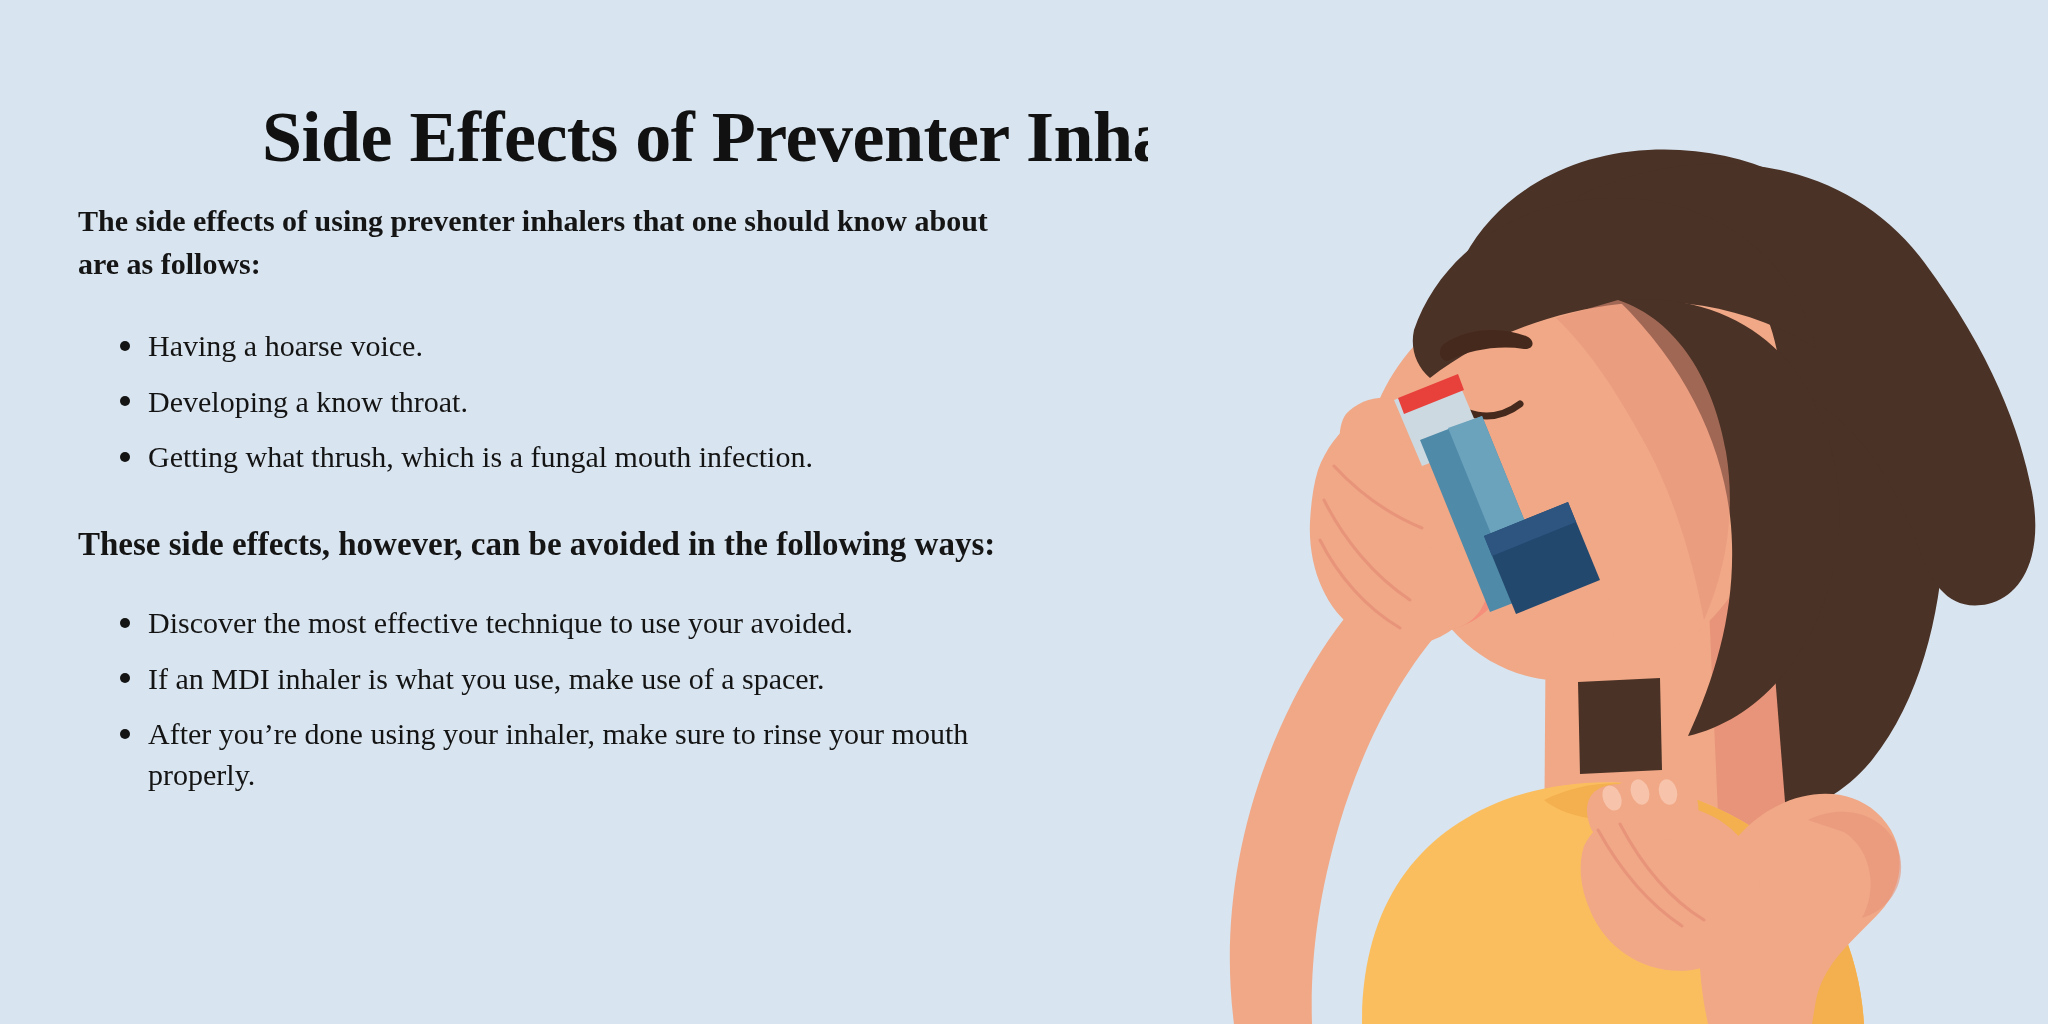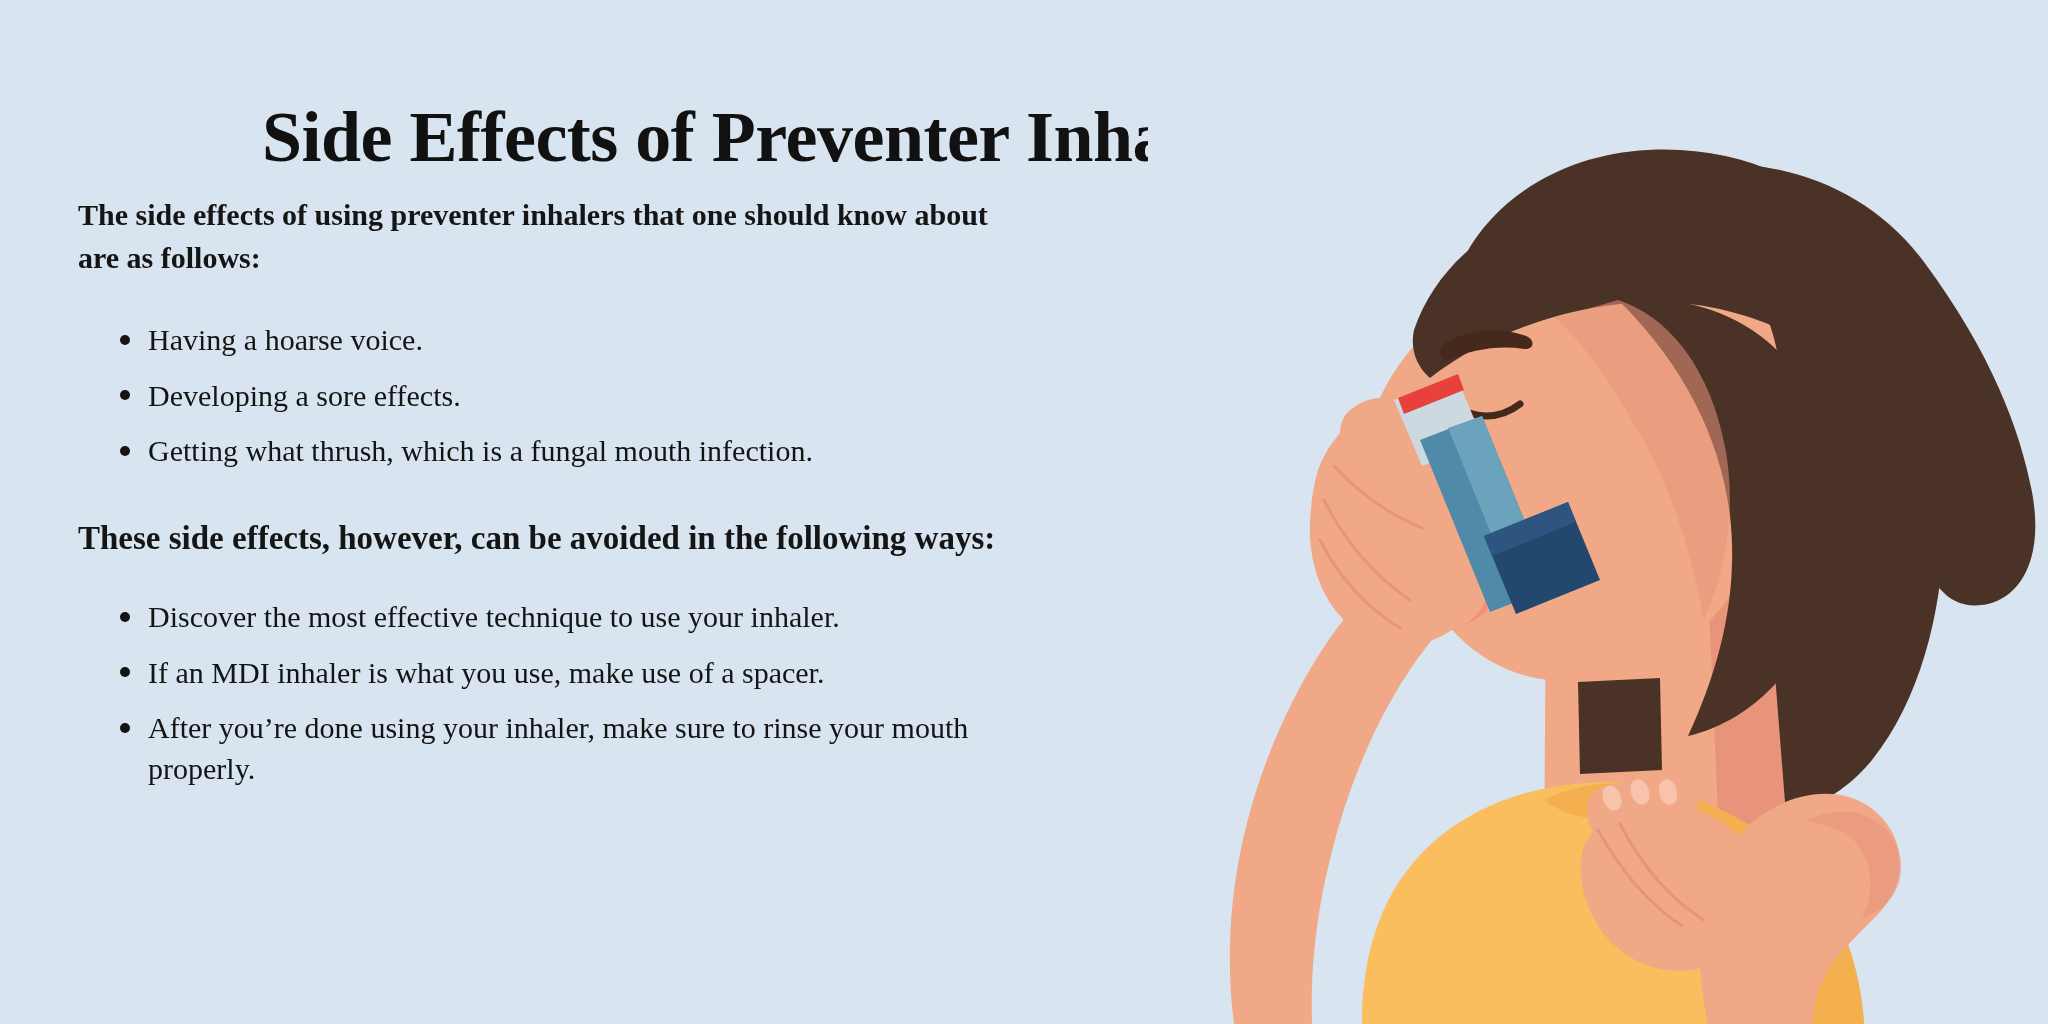--- a/index.html
+++ b/index.html
@@ -37,21 +37,21 @@
     line-height: 1.05;
     letter-spacing: -0.5px;
     color: #111111;
     white-space: nowrap;
   }
 
   
   .text-column {
     position: absolute;
     left: 78px;
-    top: 194px;
+    top: 200px;
     width: 980px;
   }
 
   .lead-paragraph {
     font-weight: bold;
     font-size: 30px;
     line-height: 1.42;
     color: #151515;
     margin: 0 0 40px 0;
     max-width: 950px;
@@ -126,34 +126,34 @@
 
     <p class="lead-paragraph">The side effects of using preventer inhalers that one should know about are as follows:</p>
 
     <ul class="bullet-list list-side-effects">
       <li>
         <span class="bullet-dot"></span>
         <span>Having a hoarse voice.</span>
       </li>
       <li>
         <span class="bullet-dot"></span>
-        <span>Developing a sore effects.</span>
+        <span>Developing a know throat.</span>
       </li>
       <li>
         <span class="bullet-dot"></span>
         <span>Getting what thrush, which is a fungal mouth infection.</span>
       </li>
     </ul>
 
     <p class="section-heading">These side effects, however, can be avoided in the following ways:</p>
 
     <ul class="bullet-list list-avoidance">
       <li>
         <span class="bullet-dot"></span>
-        <span>Discover the most effective technique to use your inhaler.</span>
+        <span>Discover the most effective technique to use your avoided.</span>
       </li>
       <li>
         <span class="bullet-dot"></span>
         <span>If an MDI inhaler is what you use, make use of a spacer.</span>
       </li>
       <li>
         <span class="bullet-dot"></span>
         <span>After you’re done using your inhaler, make sure to rinse your mouth properly.</span>
       </li>
     </ul>

